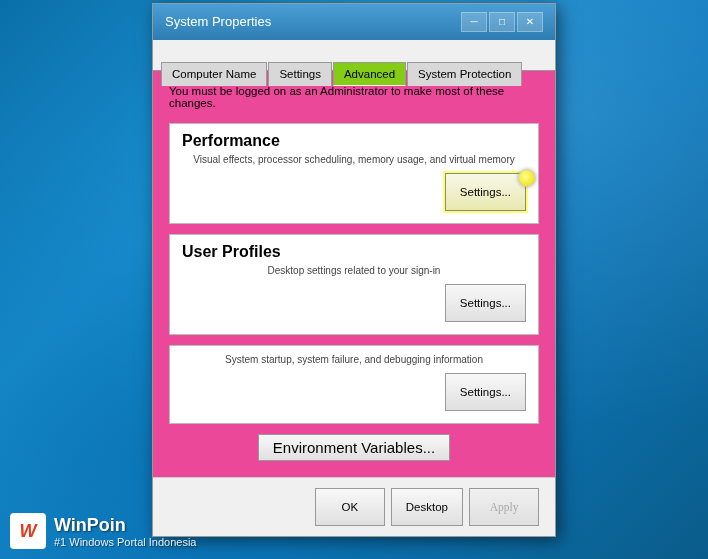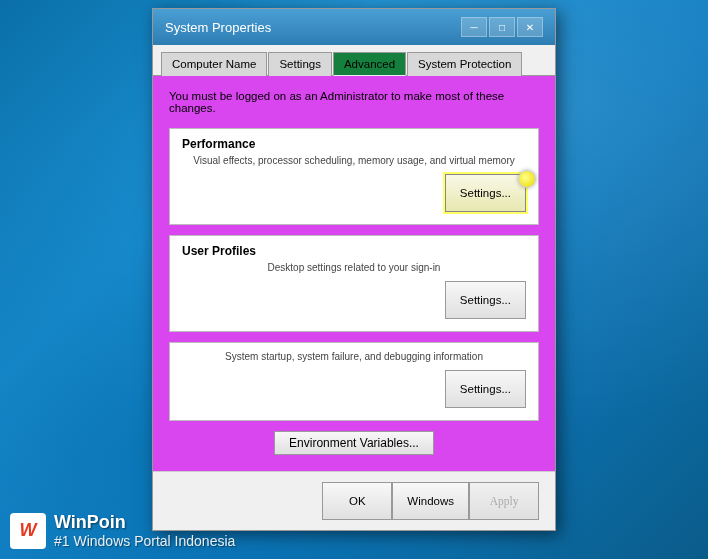--- a/index.html
+++ b/index.html
@@ -67,45 +67,45 @@
     }
     .tab {
       padding: 5px 10px;
       background: #d8d8d8;
       border: 1px solid #999;
       border-bottom: none;
       cursor: pointer;
       font-size: 11.5px;
       color: #000;
       position: relative;
-      top: 1px;
+      top: 16px;
     }
     .tab.active {
-      background: #15803d;
+      background: #84cc16;
       border-bottom: 1px solid #f0f0f0;
       z-index: 1;
       font-weight: 400;
     }
     .content {
       padding: 14px 16px;
-      background: #d946ef;
+      background: #ec4899;
     }
     .admin-notice {
       font-size: 11.5px;
       color: #000;
       margin-bottom: 14px;
     }
     .section {
       border: 1px solid #bbb;
       background: white;
       padding: 8px 12px 12px 12px;
       margin-bottom: 10px;
     }
     .section-title {
-      font-size: 12px;
+      font-size: 16px;
       font-weight: 600;
       color: #000;
       margin-bottom: 4px;
     }
     .section-desc {
       font-size: 10px;
       color: #444;
       margin-bottom: 8px;
       text-align: center;
     }
@@ -131,28 +131,29 @@
     .win-btn.disabled {
       color: #aaa;
       cursor: default;
       background: linear-gradient(to bottom, #f0f0f0, #e0e0e0);
       font-family: Liberation Serif, serif;
     }
     .env-btn {
       background: linear-gradient(to bottom, #f8f8f8, #e0e0e0);
       border: 1px solid #999;
       padding: 4px 14px;
-      font-size: 12px;
+      font-size: 15px;
       cursor: pointer;
       color: #000;
     }
     .bottom-bar {
       padding: 10px 16px;
       display: flex;
       justify-content: flex-end;
+      gap: 6px;
       border-top: 1px solid #ccc;
       background: #f0f0f0;
     }
     .env-row {
       display: flex;
       justify-content: center;
       margin-top: 6px;
       margin-bottom: 2px;
     }
     
@@ -192,21 +193,21 @@
       font-style: italic;
     }
     .logo-text {
       color: white;
       font-size: 18px;
       font-weight: bold;
       text-shadow: 1px 1px 2px rgba(0,0,0,0.5);
     }
     .logo-subtitle {
       color: rgba(255,255,255,0.9);
-      font-size: 14px;
+      font-size: 11px;
       text-shadow: 1px 1px 1px rgba(0,0,0,0.4);
     }
   </style>
 </head>
 <body>
 
 <div class="dialog">
 
   <div class="title-bar">
     <span>System Properties</span>
@@ -261,21 +262,21 @@
       </div>
     </div>
 
     <div class="env-row">
       <button class="env-btn">Environment Variables...</button>
     </div>
   </div>
 
   <div class="bottom-bar">
     <button class="win-btn" style="min-width:70px;">OK</button>
-    <button class="win-btn" style="min-width:70px;">Windows</button>
+    <button class="win-btn" style="min-width:70px;">Desktop</button>
     <button class="win-btn disabled" style="min-width:70px;">Apply</button>
   </div>
 </div>
 
 <div class="logo-area">
   <div class="logo-icon">
     <span>W</span>
   </div>
   <div>
     <div class="logo-text">WinPoin</div>

